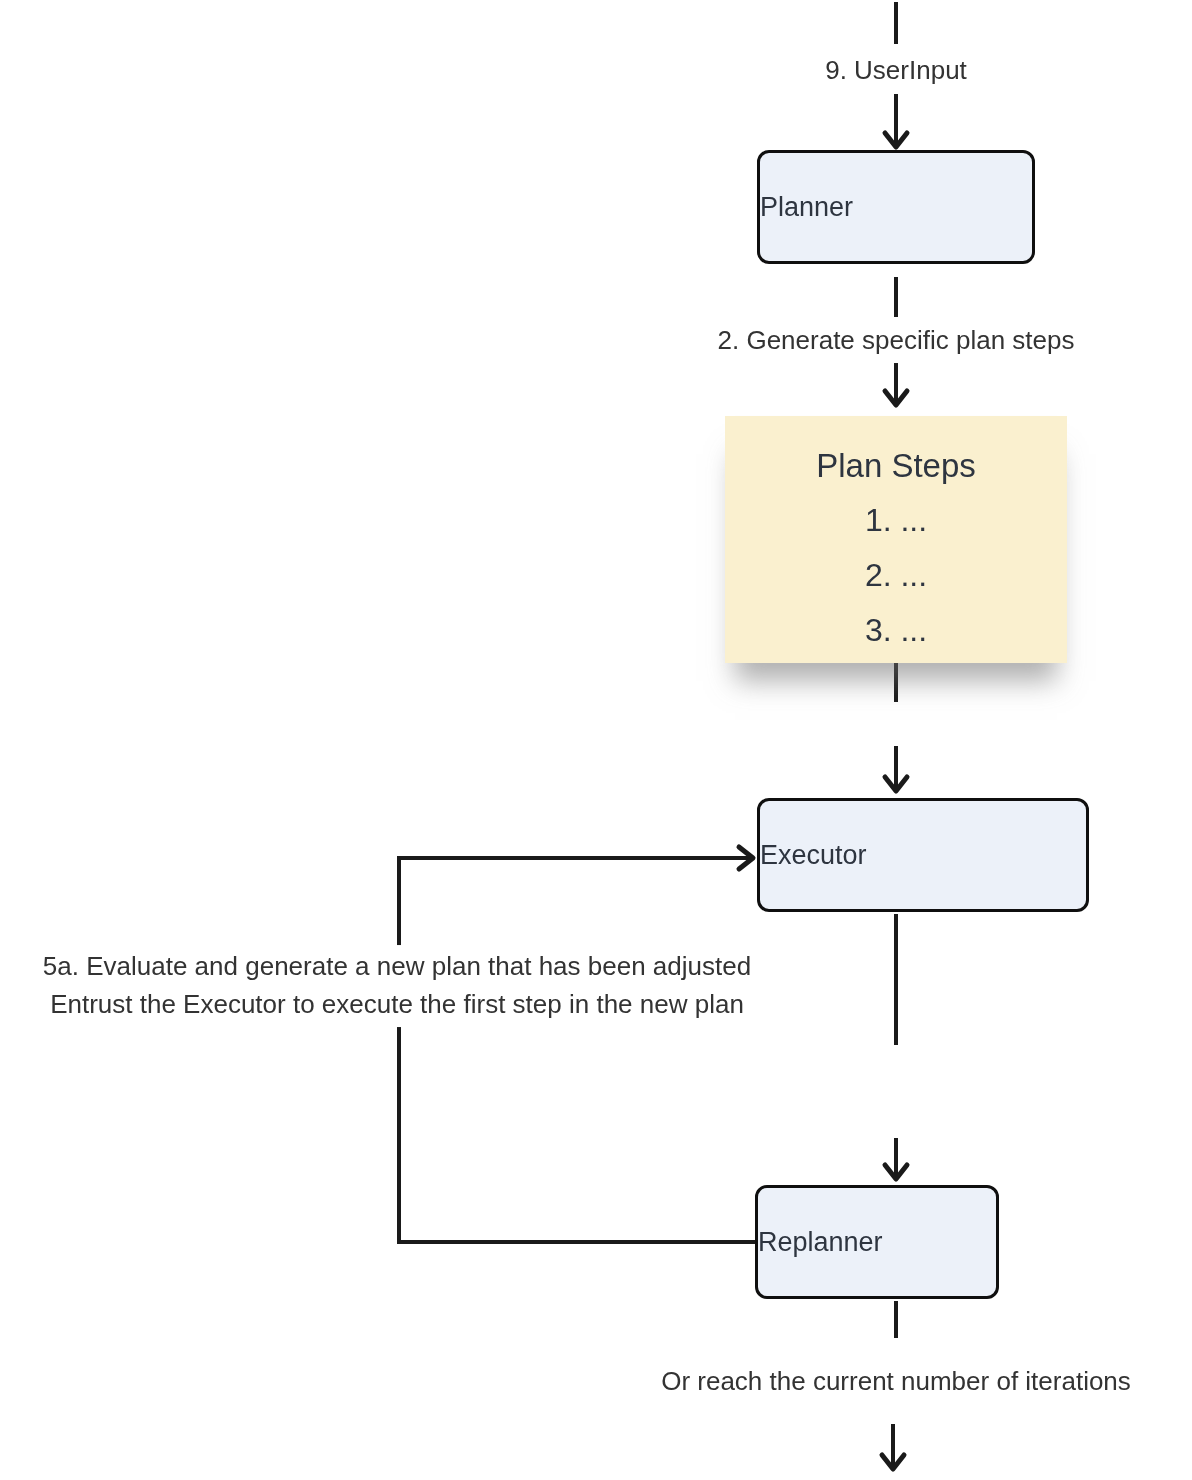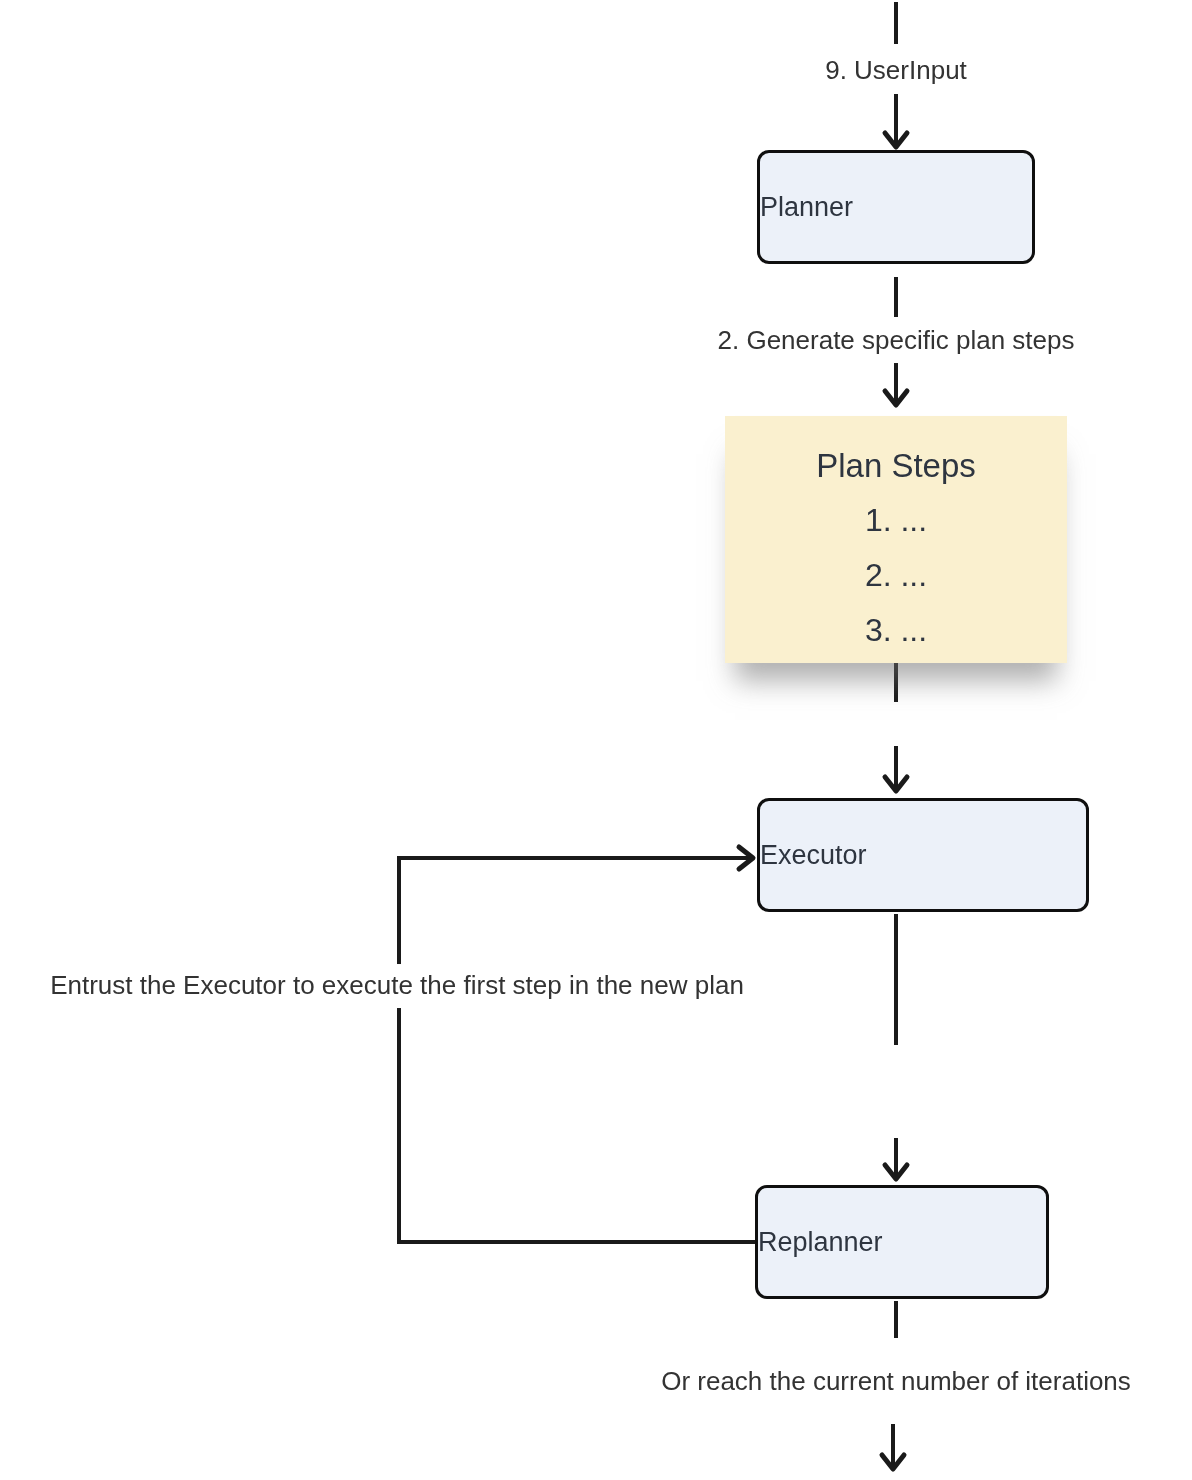--- a/index.html
+++ b/index.html
@@ -47,21 +47,21 @@
     justify-content: flex-start;
     background: var(--node-fill);
     border: 3px solid var(--node-border);
     border-radius: 12px;
     font-size: 27px;
     color: var(--node-text);
     box-sizing: border-box;
   }
   .node-planner   { left: 757px; top: 150px;  width: 278px; height: 114px; }
   .node-executor  { left: 757px; top: 798px;  width: 332px; height: 114px; }
-  .node-replanner { left: 755px; top: 1185px; width: 294px; height: 114px; }
+  .node-replanner { left: 755px; top: 1185px; width: 244px; height: 114px; }
   .note {
     position: absolute;
     left: 725px; top: 408px;
     width: 342px; height: 247px;
     background: var(--note-fill);
     box-sizing: border-box;
     padding-top: 22px;
     text-align: center;
     color: var(--node-text);
     font-size: 32px;
@@ -141,19 +141,20 @@
 
   <div class="node node-replanner">
     <span>Replanner</span>
   </div>
 
   <div class="edge-label lbl-1">9. UserInput</div>
   <div class="edge-label lbl-2">2. Generate specific plan steps</div>
   <div class="edge-label lbl-4">
   </div>
   <div class="edge-label lbl-5a">
+    <div>5a. Evaluate and generate a new plan that has been adjusted</div>
     <div>Entrust the Executor to execute the first step in the new plan</div>
   </div>
   <div class="edge-label lbl-5b">
     <div>Or reach the current number of iterations</div>
   </div>
 
 </div>
 
 </body></html>

